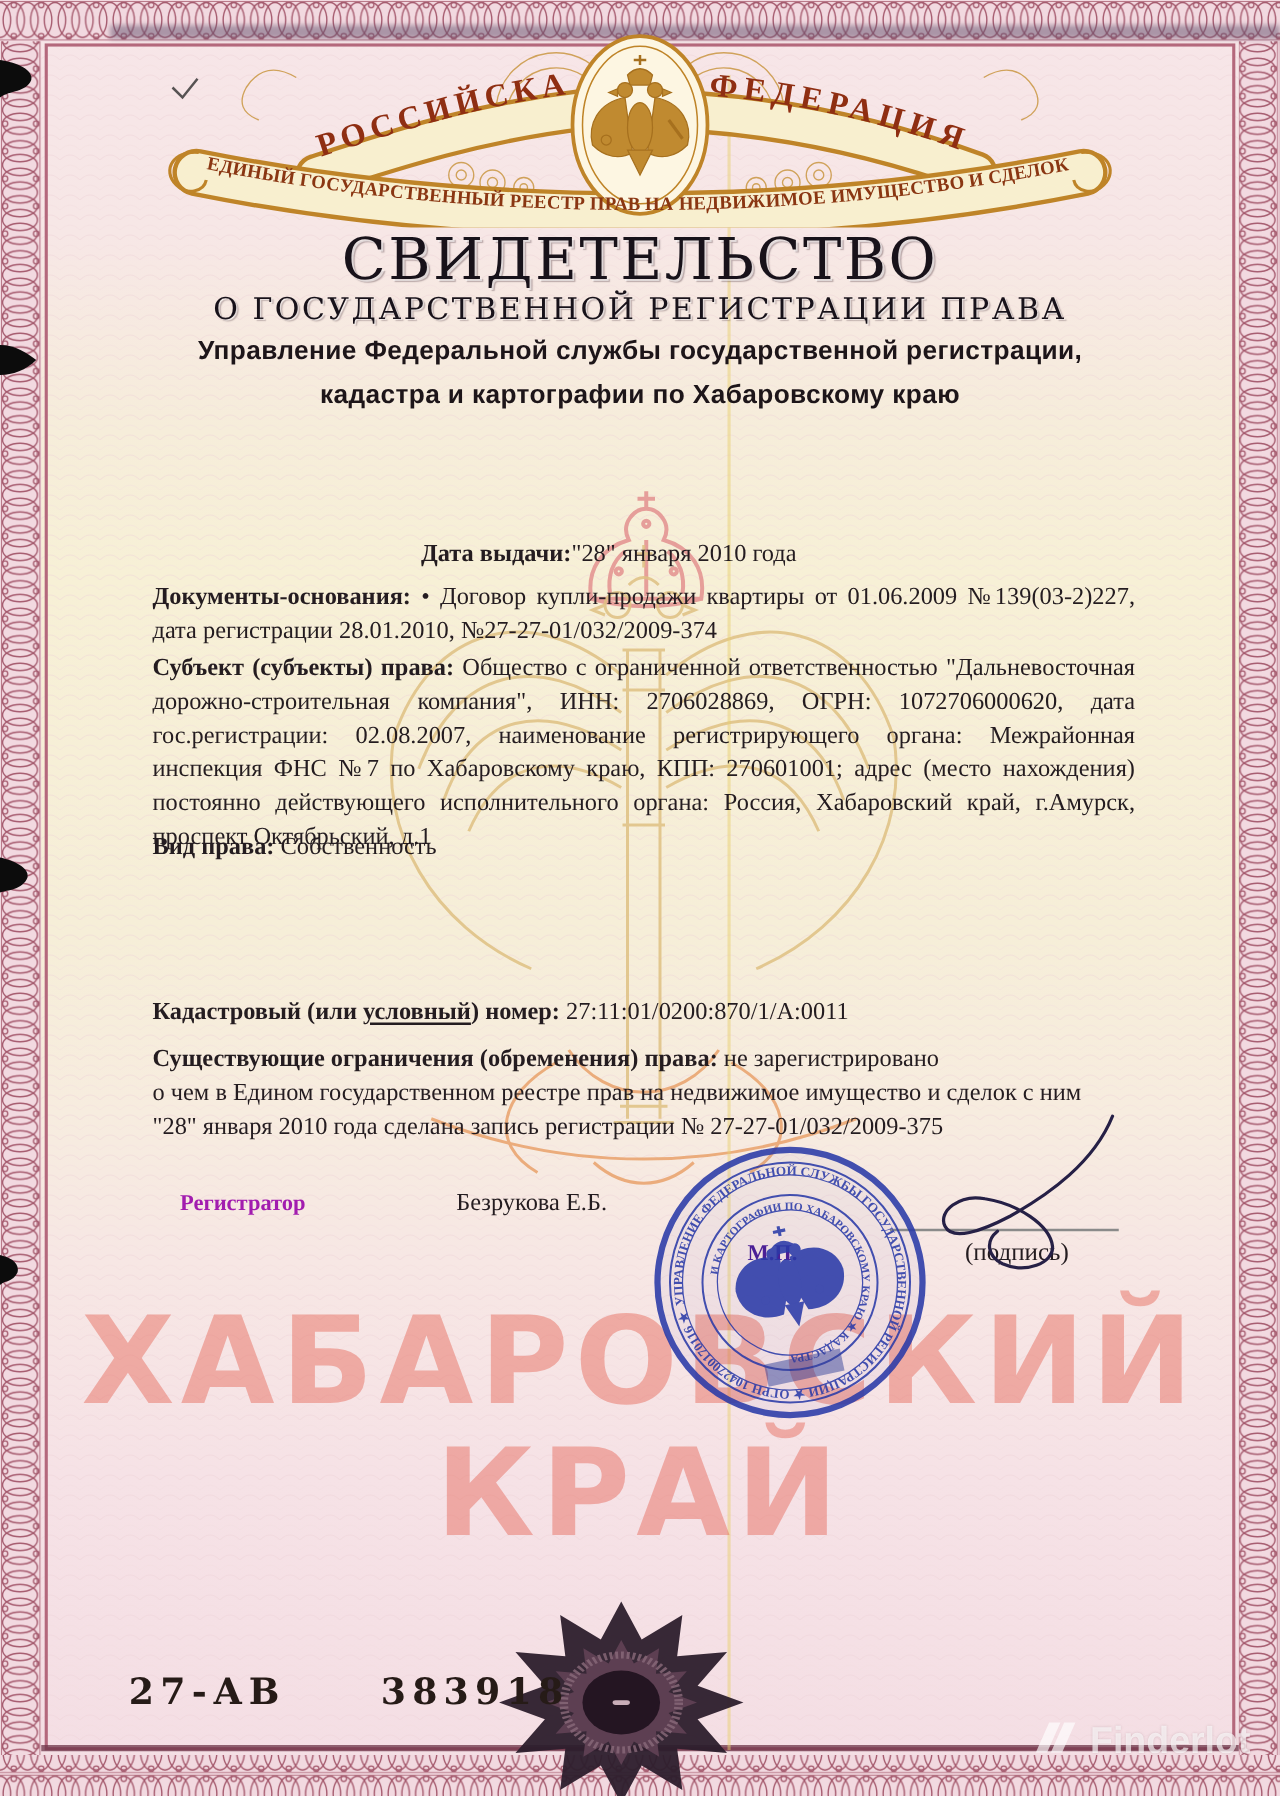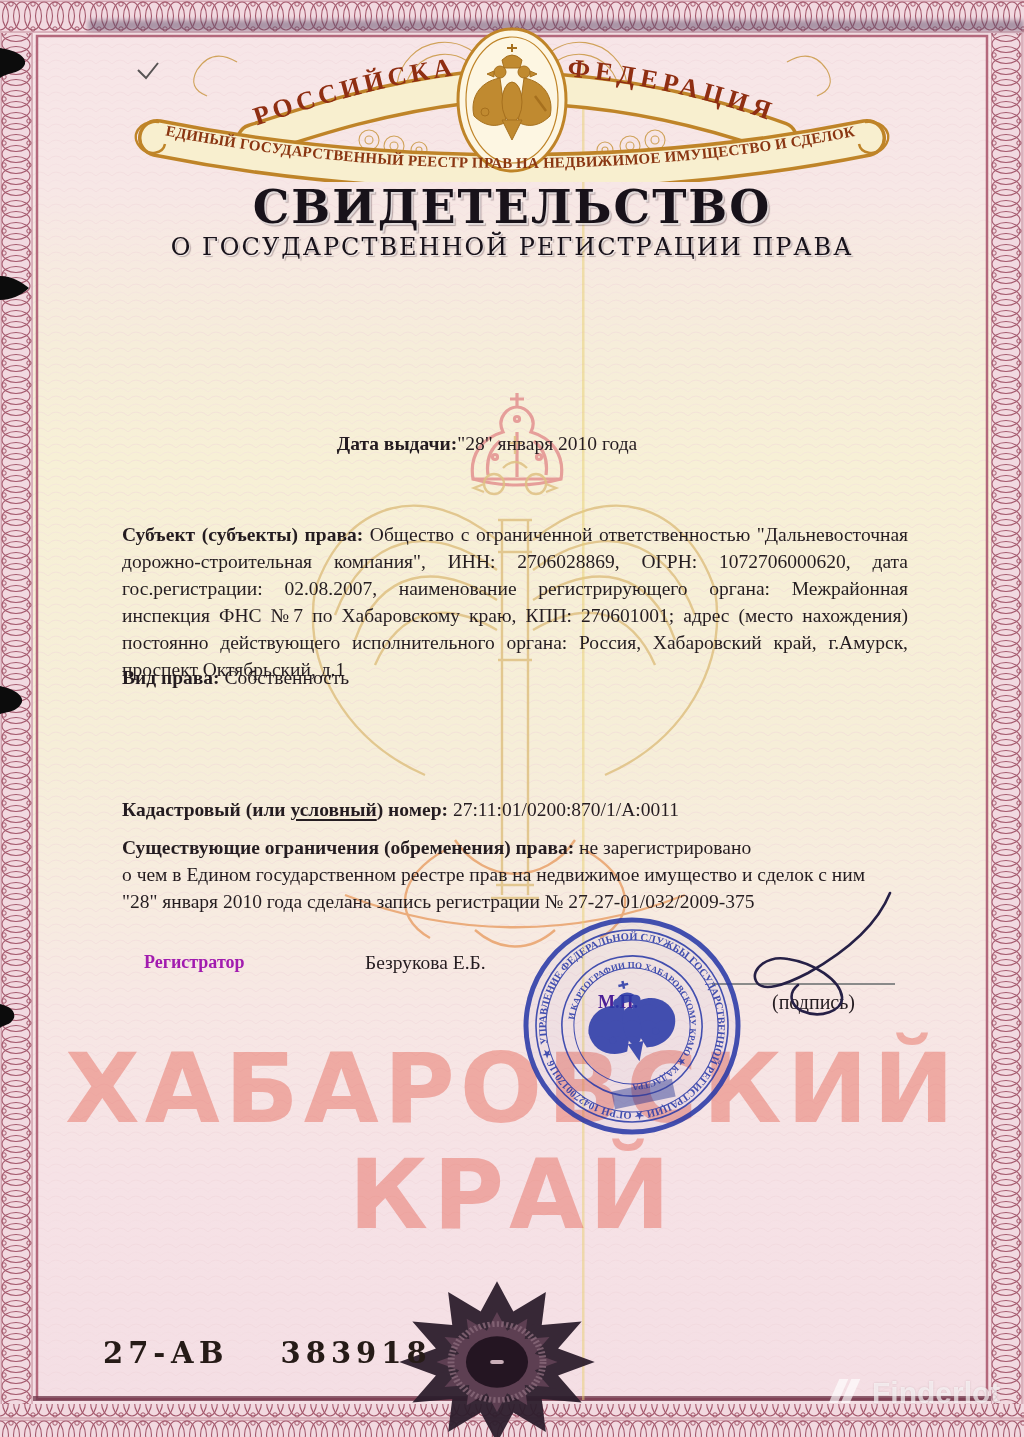--- a/index.html
+++ b/index.html
@@ -3,21 +3,21 @@
 <meta charset="utf-8">
 <style>
   html,body { margin:0; padding:0; background:#fff; }
   .page { position:relative; width:1024px; height:1437px; overflow:hidden;
           font-family:"Liberation Serif","DejaVu Serif",serif; }
   .abs { position:absolute; }
   svg text { font-family:"Liberation Serif","DejaVu Serif",serif; }
 
   
   .doc-title { left:0; width:100%; top:180px; text-align:center;
-    font-family:"DejaVu Serif",serif; font-weight:bold; font-size:46px;
+    font-family:"DejaVu Serif",serif; font-weight:normal; font-size:46px;
     letter-spacing:2px; color:#18121a;
     text-shadow:1.5px 1.5px 0 rgba(255,255,255,.55), 2.5px 2.5px 1px rgba(70,45,55,.35); }
   .doc-subtitle { left:0; width:100%; top:233px; text-align:center;
     font-family:"DejaVu Serif",serif; font-weight:normal; font-size:24px;
     letter-spacing:2px; color:#18121a;
     text-shadow:1px 1px 0 rgba(255,255,255,.5), 2px 2px 1px rgba(70,45,55,.3); }
   .authority { left:0; width:100%; top:263px; text-align:center;
     font-family:"Liberation Sans","DejaVu Sans",sans-serif; font-weight:bold;
     font-size:21px; line-height:35px; color:#1d1519; letter-spacing:.3px; }
 
@@ -42,21 +42,21 @@
   .mp-mark    { left:598px; top:992px; font-size:18px; font-weight:bold; color:#4c1d95; }
 
   
   .wm { left:0; width:100%; text-align:center;
     font-family:"DejaVu Sans","Liberation Sans",sans-serif; font-weight:bold;
     color:rgba(228,82,64,.40); letter-spacing:5px; }
   .wm1 { top:1032px; font-size:97px; }
   .wm2 { top:1138px; font-size:97px; }
   .serial { left:103px; top:1336px; font-family:"DejaVu Serif",serif;
     font-size:29px; font-weight:600; letter-spacing:5px; color:#261b17; }
-  .serial .num { margin-left:52px; }
+  .serial .num { margin-left:76px; }
   .finderlot { left:834px; top:1376px; display:flex; align-items:center; gap:17px;
     font-family:"Liberation Sans",sans-serif; font-weight:bold; font-size:30px;
     color:rgba(255,255,255,.66); text-shadow:0 0 2px rgba(120,80,90,.25); }
   .fl-bar { display:inline-block; width:9px; height:24px; background:rgba(255,255,255,.66);
     transform:skewX(-24deg); }
   .scan-strip { left:88px; top:20px; width:936px; height:11px;
     background:rgba(100,82,110,.5); filter:blur(2px); }
   .z1{ z-index:1; } .z2{ z-index:2; } .z5{ z-index:5; } .z6{ z-index:6; }
 </style>
 </head>
@@ -232,26 +232,34 @@
     <text font-size="26" font-weight="bold" letter-spacing="5" fill="#8f2e12">
       <textPath href="#hpR" startOffset="4">ФЕДЕРАЦИЯ</textPath>
     </text>
     <text font-size="15" font-weight="bold" letter-spacing=".2" fill="#8a3612">
       <textPath href="#hpB" startOffset="6">ЕДИНЫЙ ГОСУДАРСТВЕННЫЙ РЕЕСТР ПРАВ НА НЕДВИЖИМОЕ ИМУЩЕСТВО И СДЕЛОК С НИМ</textPath>
     </text>
   </svg>
 
   <div class="abs doc-title z2">СВИДЕТЕЛЬСТВО</div>
   <div class="abs doc-subtitle z2">О ГОСУДАРСТВЕННОЙ РЕГИСТРАЦИИ ПРАВА</div>
+  <div class="abs authority z2">
+    <div>Управление Федеральной службы государственной регистрации,</div>
+    <div>кадастра и картографии по Хабаровскому краю</div>
+  </div>
 
   <div class="abs fblock top-date row-date z2">
     <b>Дата выдачи:</b>
     <span class="date-val">"28" января 2010 года</span>
   </div>
 
+  <div class="abs fblock top-basis just z2">
+    <b>Документы-основания:</b>
+    <span>• Договор купли-продажи квартиры от 01.06.2009 №139(03-2)227, дата регистрации 28.01.2010, №27-27-01/032/2009-374</span>
+  </div>
 
   <div class="abs fblock top-subj just z2">
     <b>Субъект (субъекты) права:</b>
     <span>Общество с ограниченной ответственностью "Дальневосточная дорожно-строительная компания", ИНН: 2706028869, ОГРН: 1072706000620, дата гос.регистрации: 02.08.2007, наименование регистрирующего органа: Межрайонная инспекция ФНС №7 по Хабаровскому краю, КПП: 270601001; адрес (место нахождения) постоянно действующего исполнительного органа: Россия, Хабаровский край, г.Амурск, проспект Октябрьский, д.1</span>
   </div>
 
   <div class="abs fblock top-vid z2">
     <b>Вид права:</b>
     <span>Собственность</span>
   </div>

